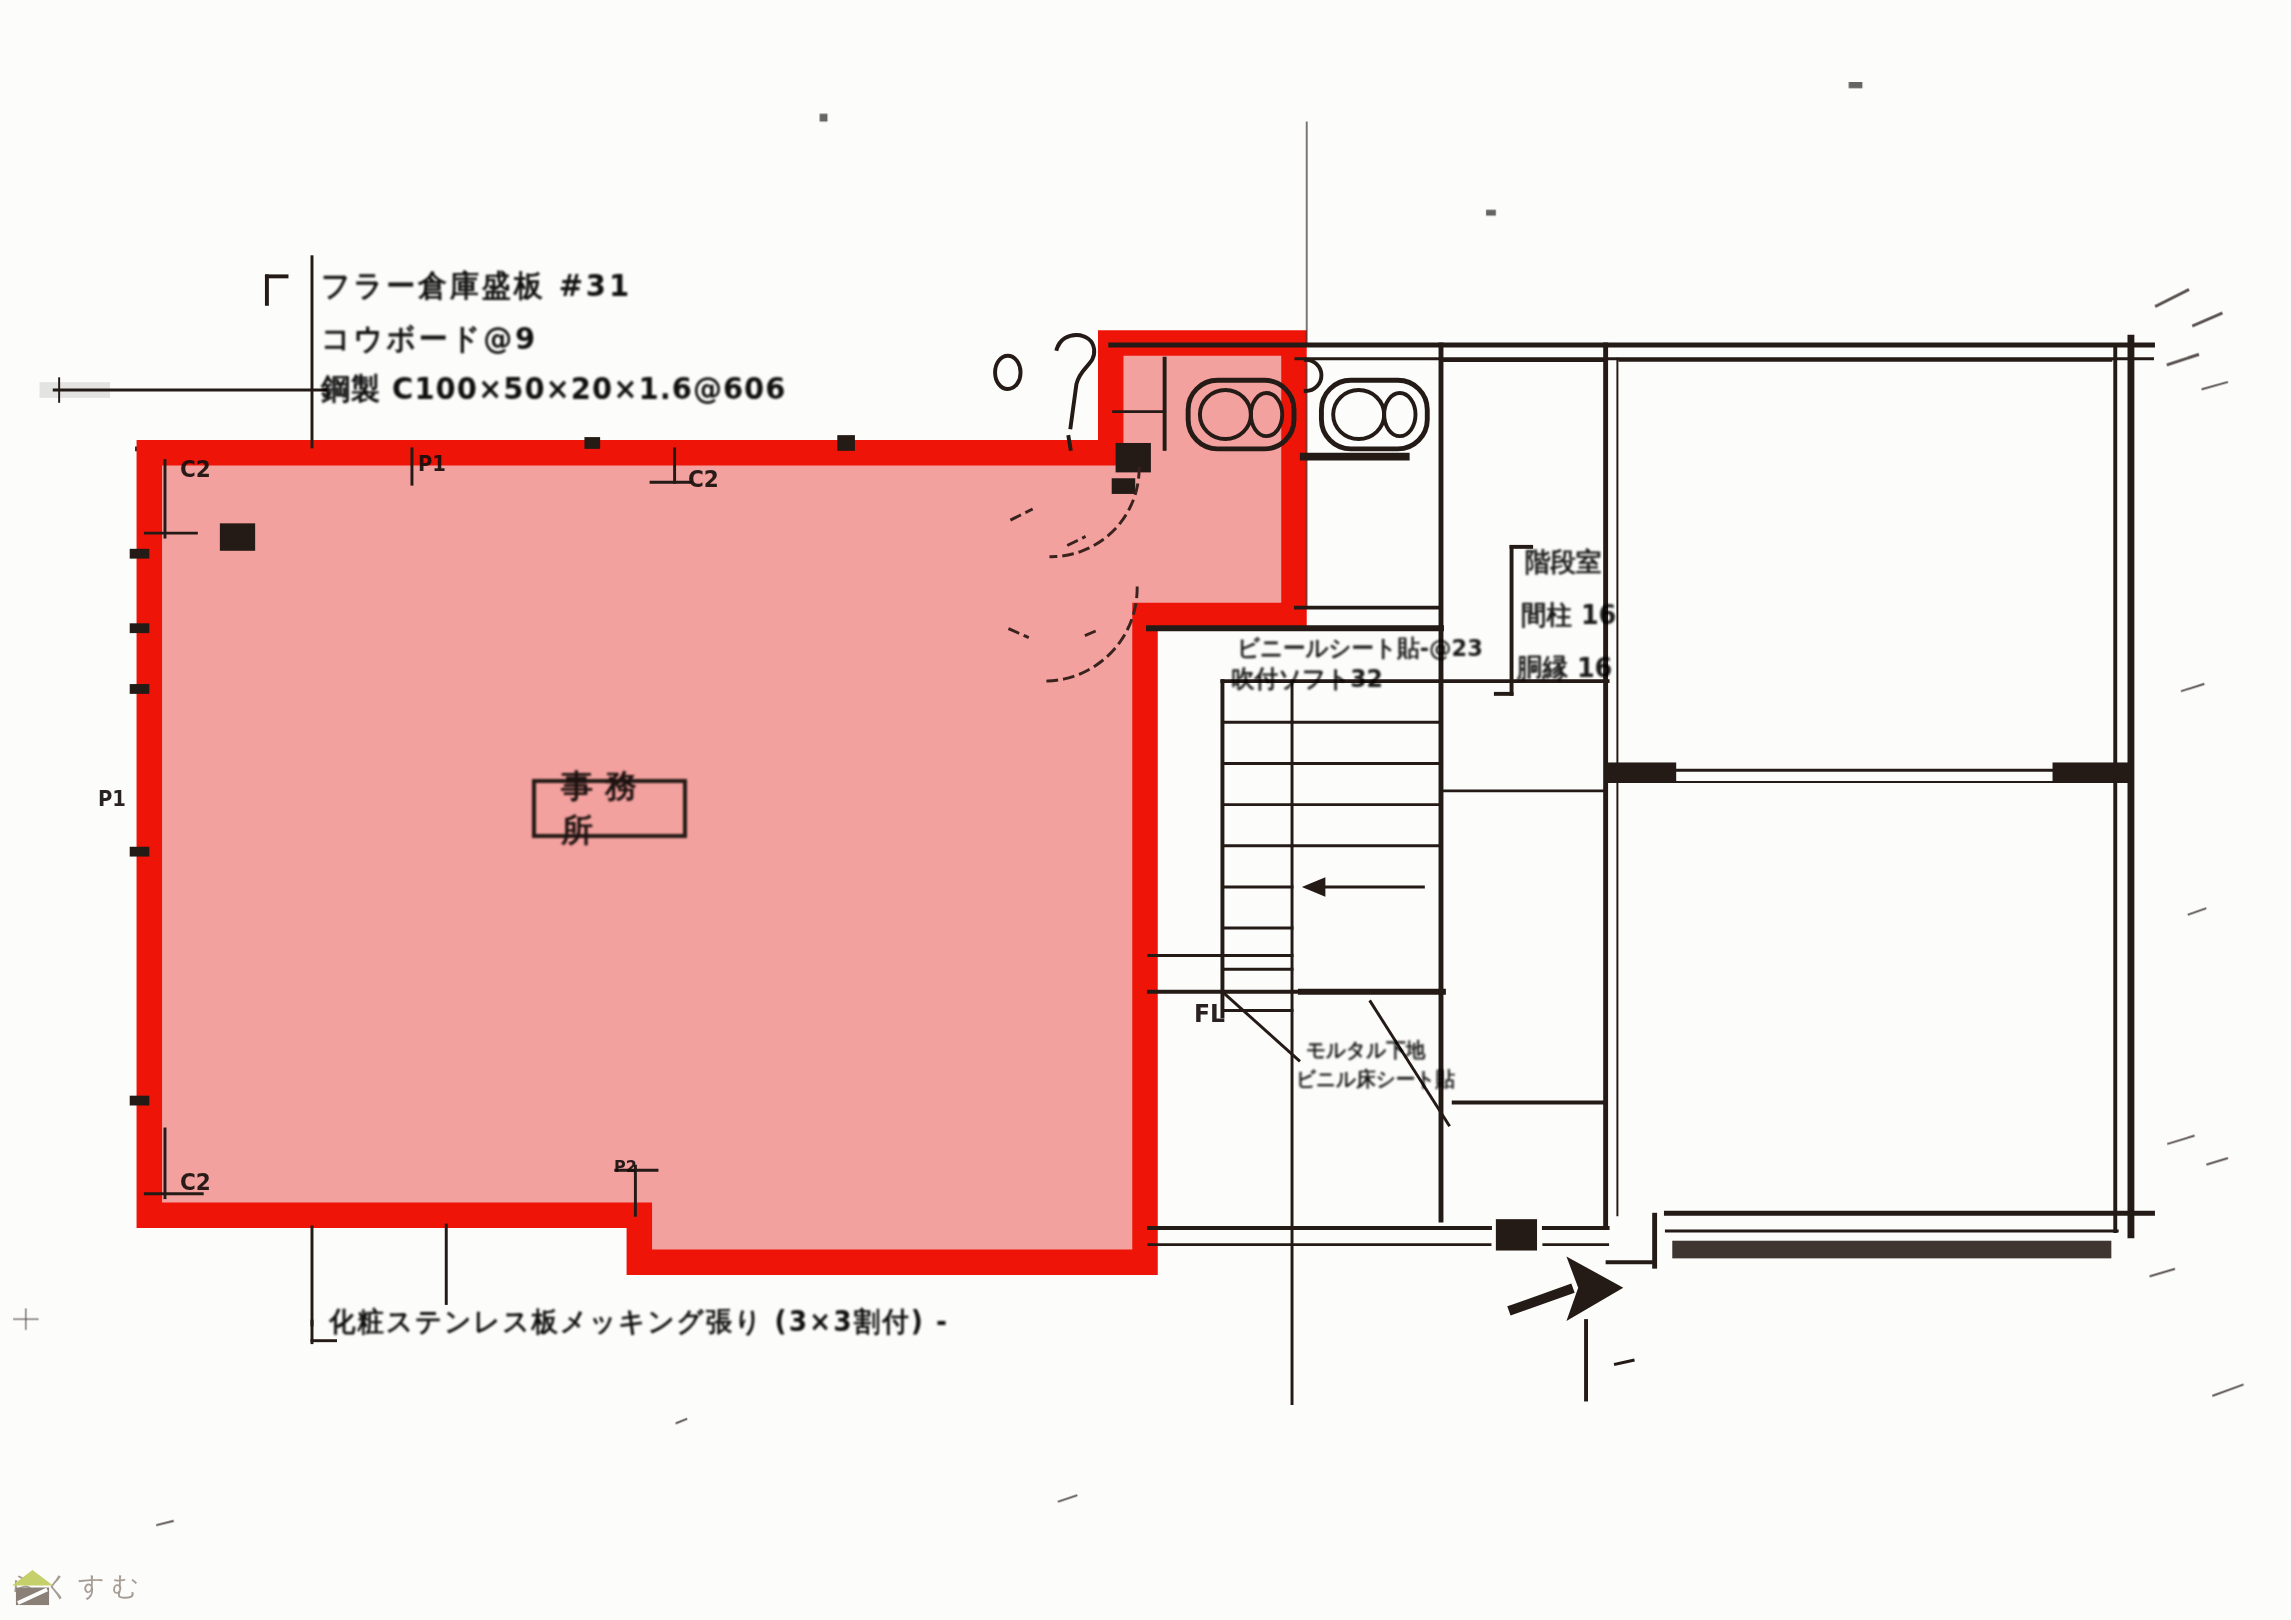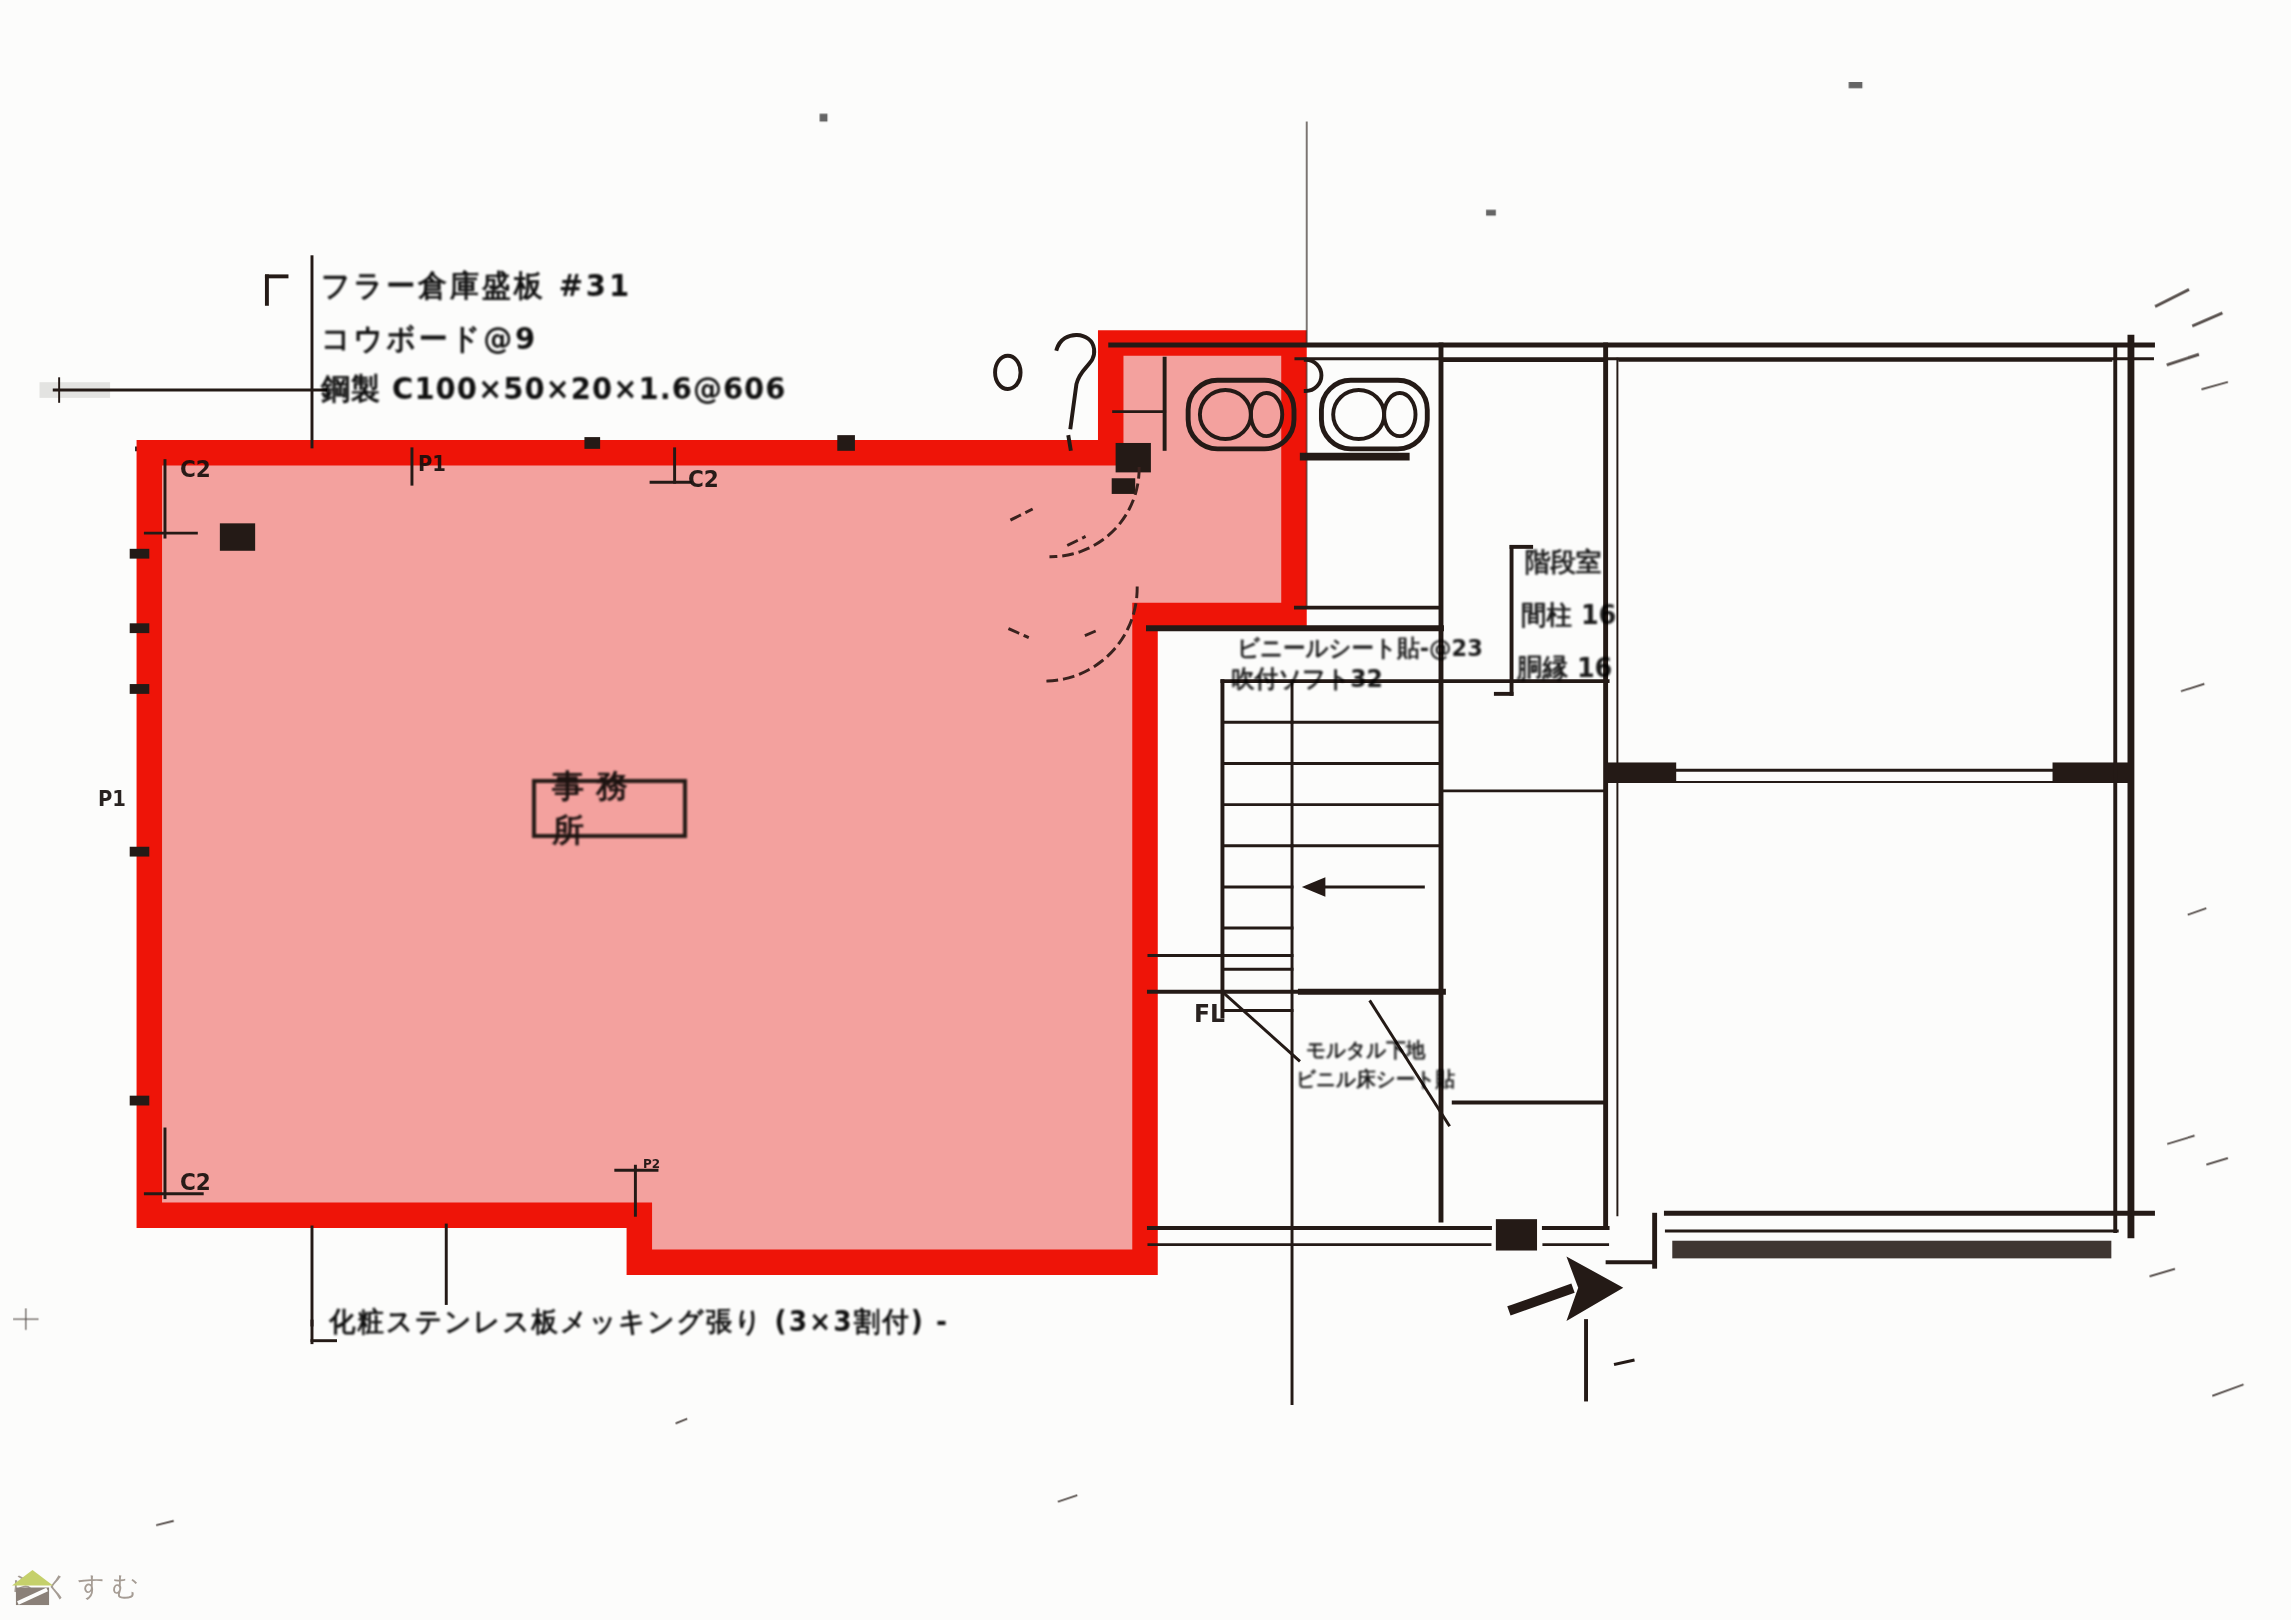--- a/index.html
+++ b/index.html
@@ -7,21 +7,21 @@
           font-family:"DejaVu Sans",sans-serif;}
   svg{position:absolute;left:0;top:0;}
   .txt{position:absolute;color:#17100e;font-weight:700;white-space:nowrap;
        transform:scaleY(1.04);}
   .jp{filter:blur(1.1px) contrast(1.6);opacity:.94;}
   .jp-sm{filter:blur(0.9px) contrast(1.5);opacity:.9;}
   .mark{filter:blur(0.6px);opacity:.92;}
   .roombox{position:absolute;left:532px;top:779px;width:147px;height:51px;
            border:4.9px solid #241a16;display:flex;align-items:center;justify-content:center;
            filter:blur(0.8px);}
-  .roombox span{font-size:32px;font-weight:700;letter-spacing:11.8px;padding-left:16px;color:#1c1210;}
+  .roombox span{font-size:32px;font-weight:700;letter-spacing:11.8px;padding-left:25px;color:#1c1210;}
   .watermark{position:absolute;left:9.8px;top:1568px;display:flex;align-items:center;gap:11.8px;}
   .watermark .brand{color:#a59c94;font-size:26.5px;letter-spacing:6.9px;font-weight:400;}
 </style>
 </head>
 <body>
 
 <div class="canvas">
 
 <svg width="2292" height="1620" viewBox="0 0 2338 1653">
 
@@ -220,21 +220,21 @@
 
 <div class="txt mark" style="left:1194px;top:1000px;font-size:23.5px;">FL</div>
 
 <div class="txt jp" style="left:329px;top:1304px;font-size:26.5px;letter-spacing:2px;">化粧ステンレス板メッキング張り (3×3割付) -</div>
 
 <div class="txt mark" style="left:180px;top:457px;font-size:21.6px;">C2</div>
 <div class="txt mark" style="left:418px;top:453px;font-size:19.6px;">P1</div>
 <div class="txt mark" style="left:688px;top:467px;font-size:21.6px;">C2</div>
 <div class="txt mark" style="left:98px;top:788px;font-size:19.6px;">P1</div>
 <div class="txt mark" style="left:180px;top:1170px;font-size:21.6px;">C2</div>
-<div class="txt mark" style="left:643px;top:1157px;font-size:12px;text-align:center;">P2</div>
+<div class="txt mark" style="left:614px;top:1157px;font-size:16px;text-align:center;">P2</div>
 
 <div class="watermark">
   <svg width="45" height="39" viewBox="0 0 46 40">
     <polygon points="2,18 23,2 44,18" fill="#c5d06b"></polygon>
     <rect x="6" y="20" width="34" height="18" fill="#8a8078"></rect>
     <line x1="8" y1="36" x2="38" y2="22" stroke="#fcfcfb" stroke-width="4"></line>
   </svg>
   <span class="brand">らくすむ</span>
 </div>
 

